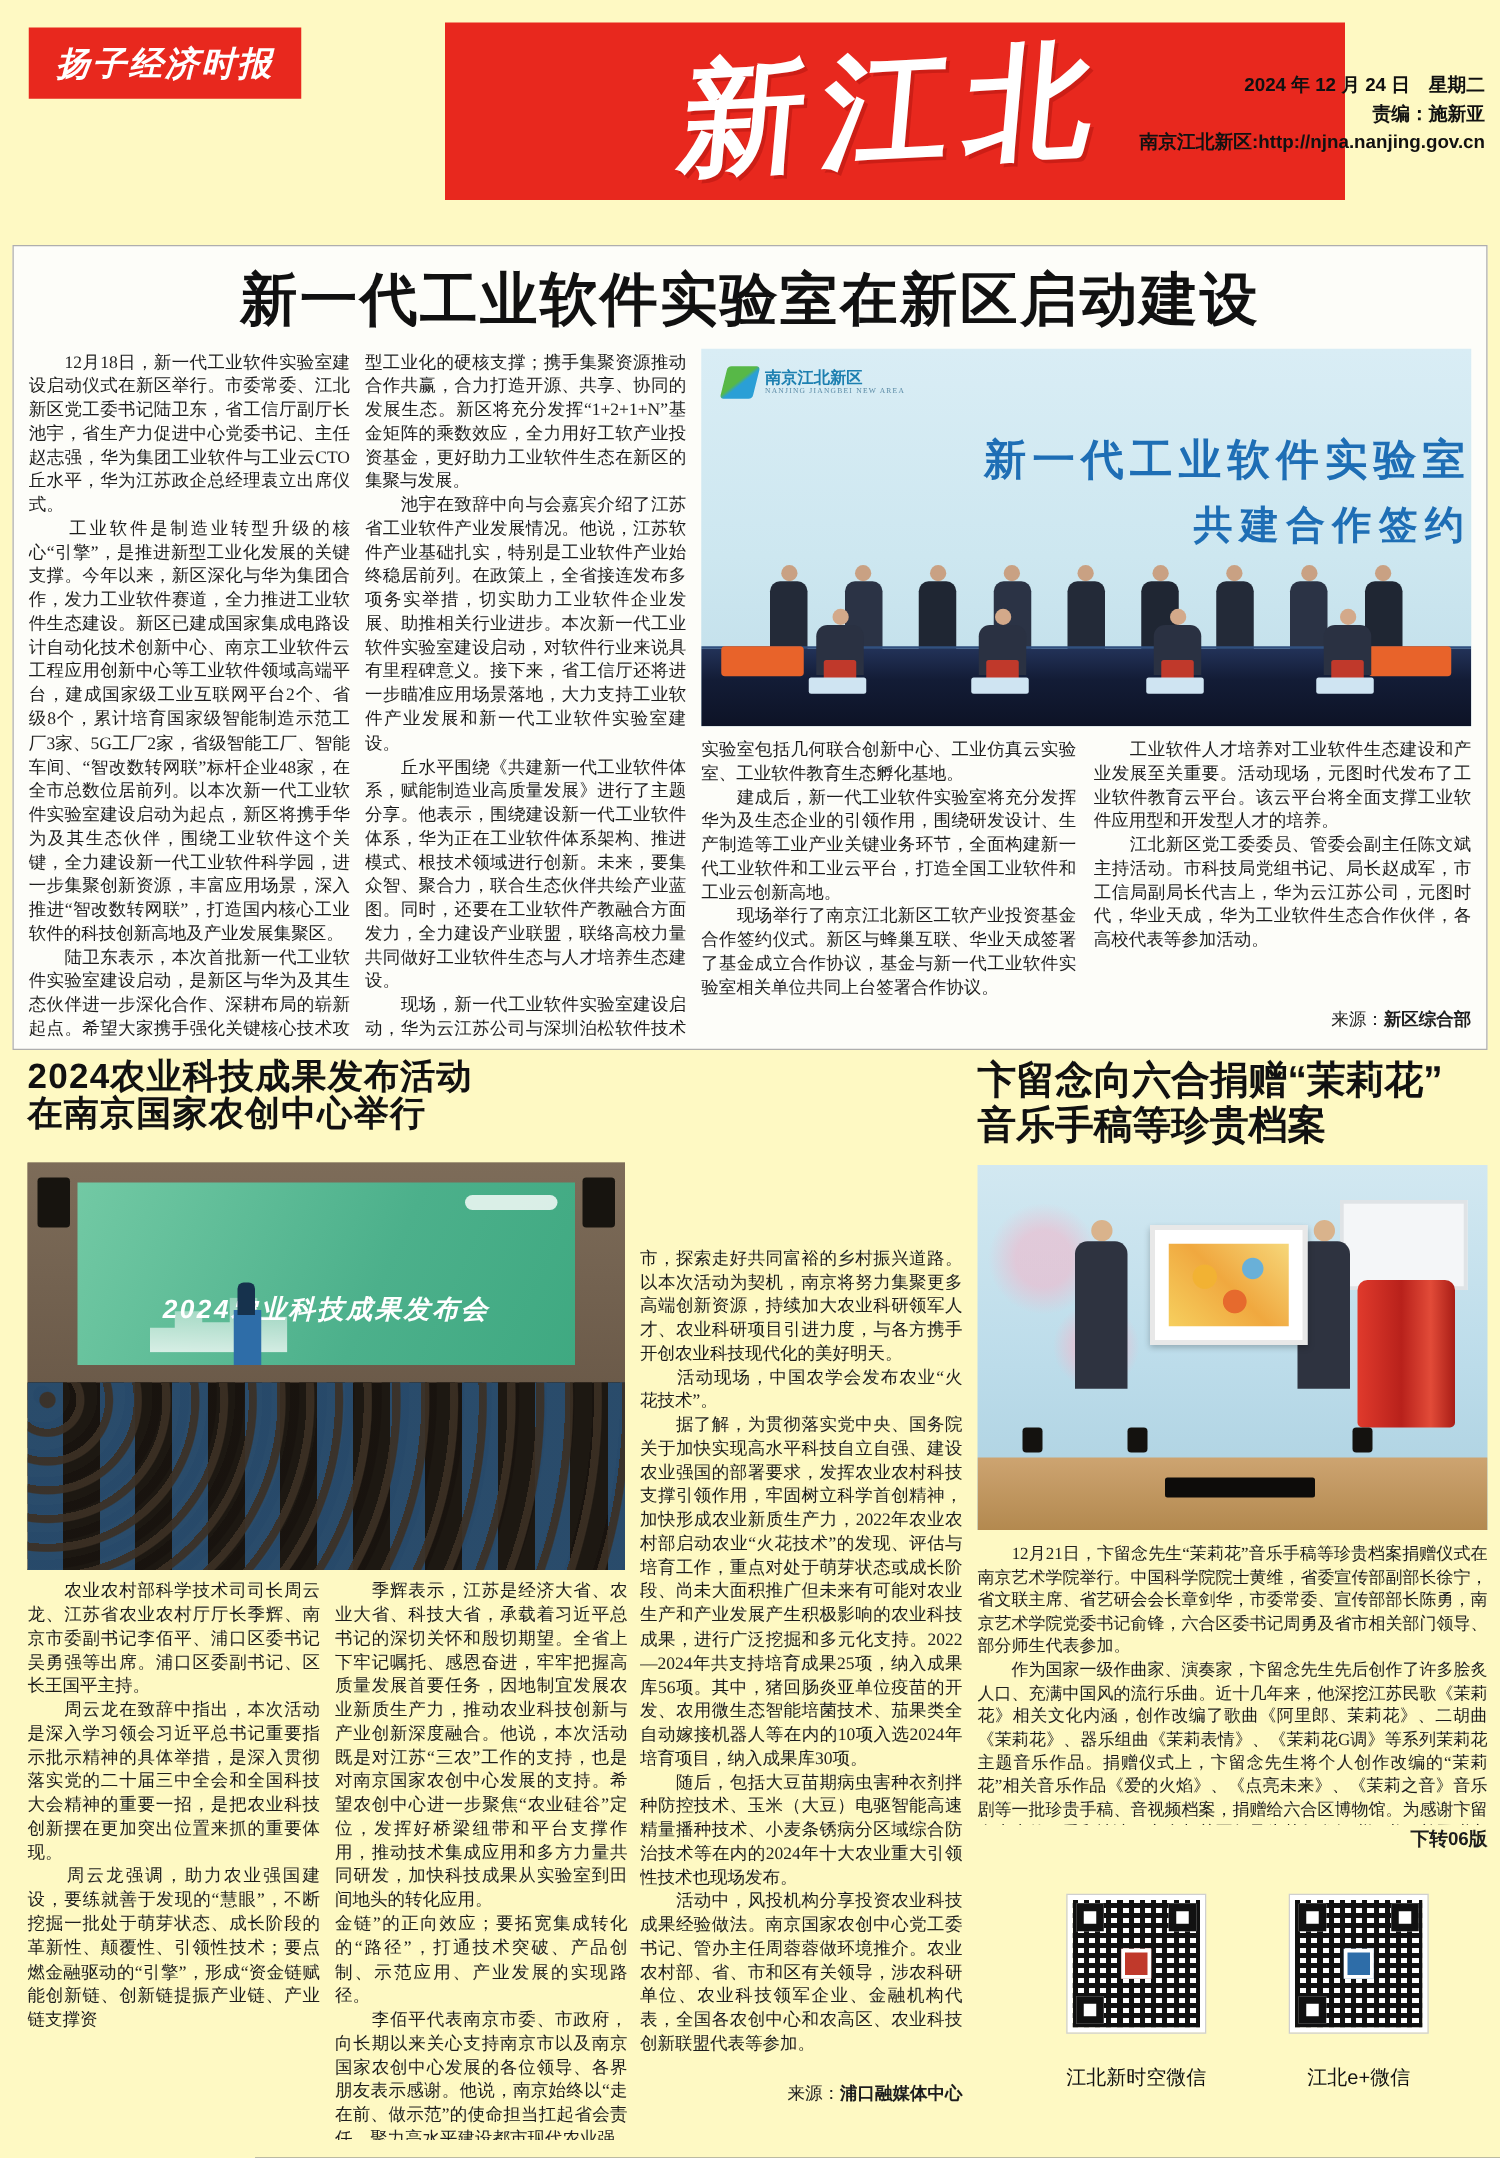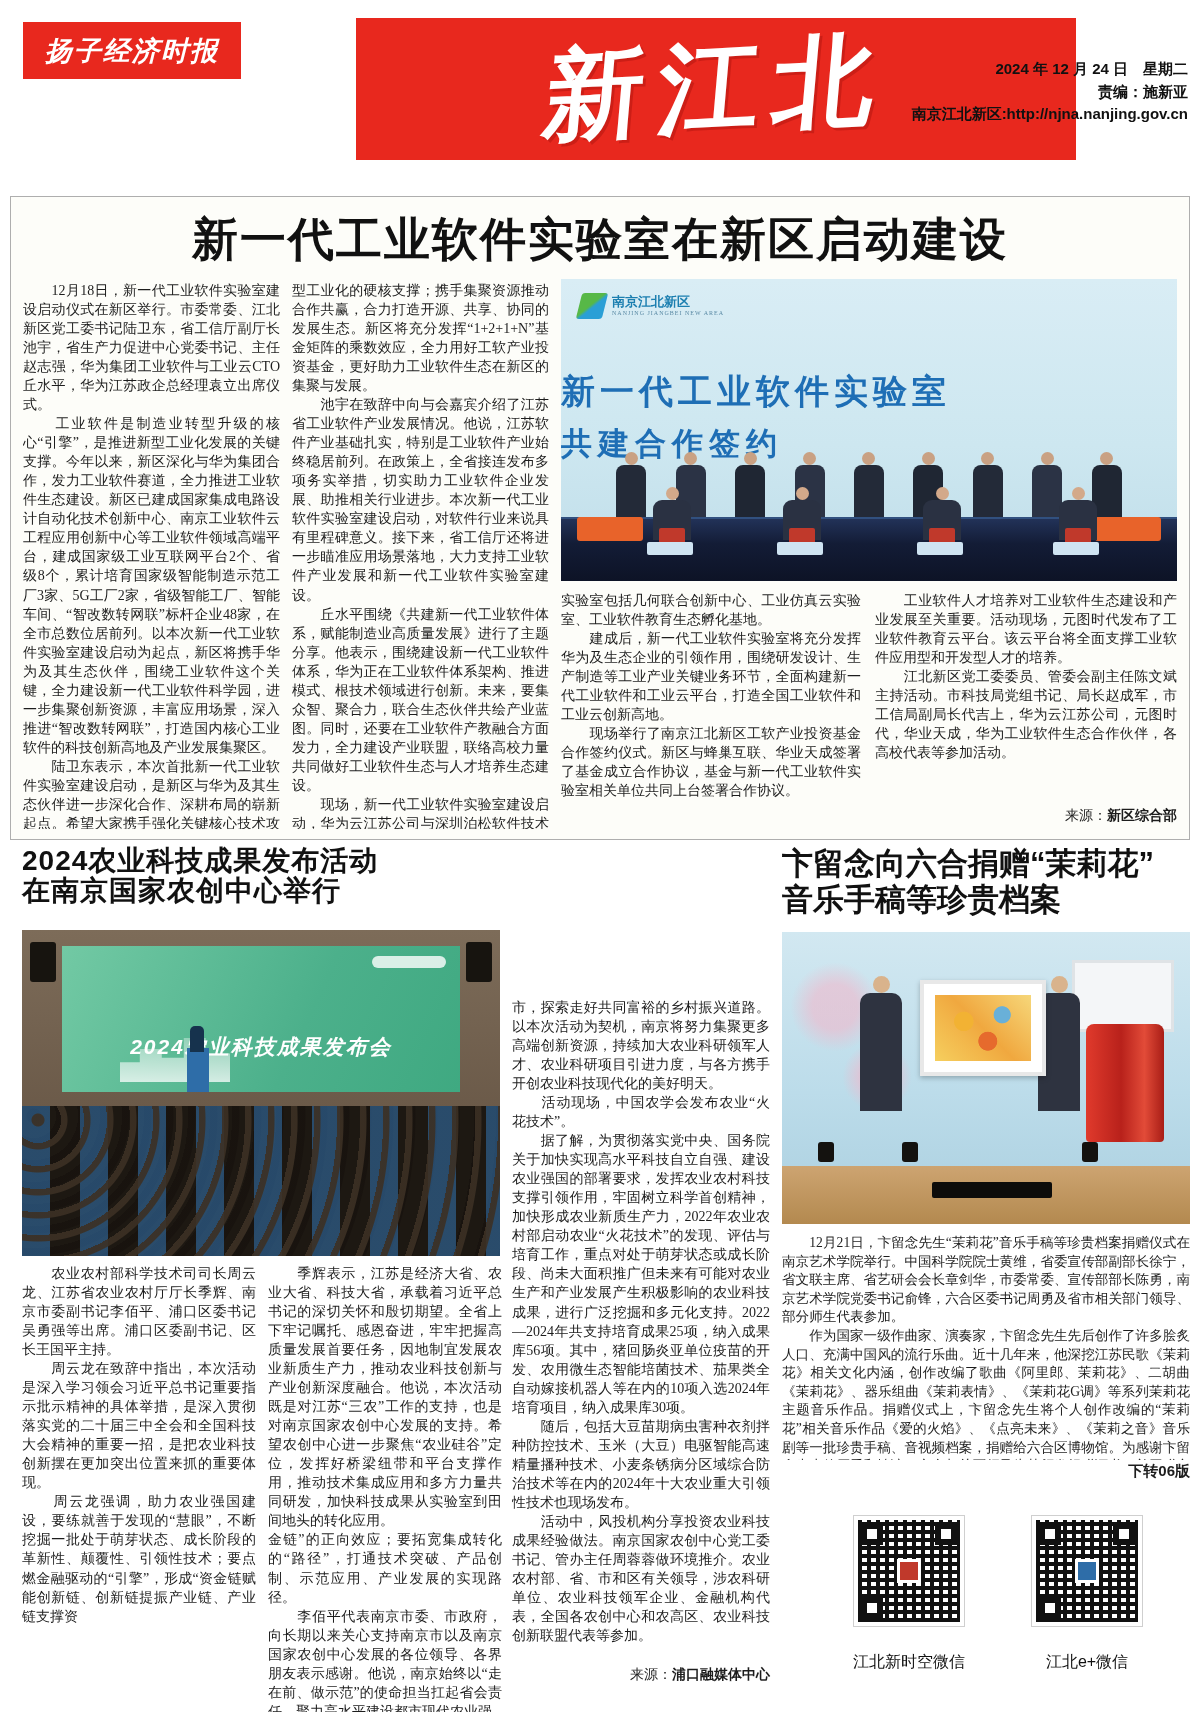--- a/index.html
+++ b/index.html
@@ -1,16 +1,16 @@
 <!DOCTYPE html>
 <html><head>
 <meta charset="utf-8">
 <style>
   html,body{margin:0;padding:0;background:#888;}
-  .page{position:relative;width:1200px;height:1726px;background:#ffffff;margin:0 auto;overflow:hidden;
+  .page{position:relative;width:1200px;height:1726px;background:#fef9c3;margin:0 auto;overflow:hidden;
         font-family:"Liberation Serif",serif;color:#1d1d1d;}
   
   .logo-box{position:absolute;left:23px;top:22px;width:218px;height:57px;background:#e8281e;
             display:flex;align-items:center;justify-content:center;}
   .logo-box span{color:#fff;font-family:"Liberation Sans",sans-serif;font-weight:900;font-style:italic;
                  font-size:27px;letter-spacing:2px;}
   .banner{position:absolute;left:356px;top:18px;width:720px;height:142px;background:#e8281e;
           display:flex;align-items:center;justify-content:center;overflow:hidden;}
   .banner span{color:#fff;font-family:"Liberation Sans",sans-serif;font-weight:900;font-size:100px;
                letter-spacing:14px;transform:skewX(-8deg) rotate(-3deg);text-shadow:3px 3px 0 rgba(120,0,0,.25);}
@@ -32,22 +32,22 @@
   .source-line b{font-weight:900;}
   .a1-source{position:absolute;left:864px;top:610px;width:302px;}
   
   .photo1{position:absolute;left:550px;top:82px;width:616px;height:302px;overflow:hidden;
           background:linear-gradient(180deg,#d9edf5 0%,#cde7f0 55%,#bfdde9 100%);}
   .p1-logo{position:absolute;left:18px;top:14px;display:flex;align-items:center;gap:7px;}
   .p1-chevron{width:26px;height:26px;background:linear-gradient(135deg,#57b847 0 45%,#2a9fd6 55% 100%);
               transform:skewX(-14deg);border-radius:3px;}
   .p1-logotext{font-family:Liberation Mono, monospace;color:#1c7fb0;font-weight:700;font-size:13px;line-height:1.1;}
   .p1-logosub{font-size:6px;color:#5a8aa5;letter-spacing:1px;}
-  .p1-title{position:absolute;left:0;top:66px;width:100%;text-align:left;color:#1e6eb5;
-            font-family:"Liberation Sans",sans-serif;font-weight:700;margin-top:24px;}
+  .p1-title{position:absolute;left:0;top:66px;width:100%;text-align:right;color:#1e6eb5;
+            font-family:"Liberation Sans",sans-serif;font-weight:700;}
   .p1-t1{font-size:34px;letter-spacing:5px;}
   .p1-t2{font-size:31px;letter-spacing:6px;margin-top:8px;}
   .p1-people{position:absolute;left:0;bottom:58px;width:100%;display:flex;justify-content:space-evenly;align-items:flex-end;padding:0 26px;box-sizing:border-box;}
   .person{display:flex;flex-direction:column;align-items:center;}
   .p-head{width:13px;height:13px;border-radius:50%;background:#c9a183;}
   .p-body{width:30px;height:58px;border-radius:8px 8px 0 0;background:#232a38;}
   .person:nth-child(2n) .p-body{background:#2b3345;}
   .person:nth-child(3n) .p-body{background:#1f2633;}
   .p1-table{position:absolute;left:0;bottom:0;width:100%;height:62px;
             background:linear-gradient(180deg,#223258 0,#131c36 40%,#0d1326 100%);border-top:2px solid #31507f;}

